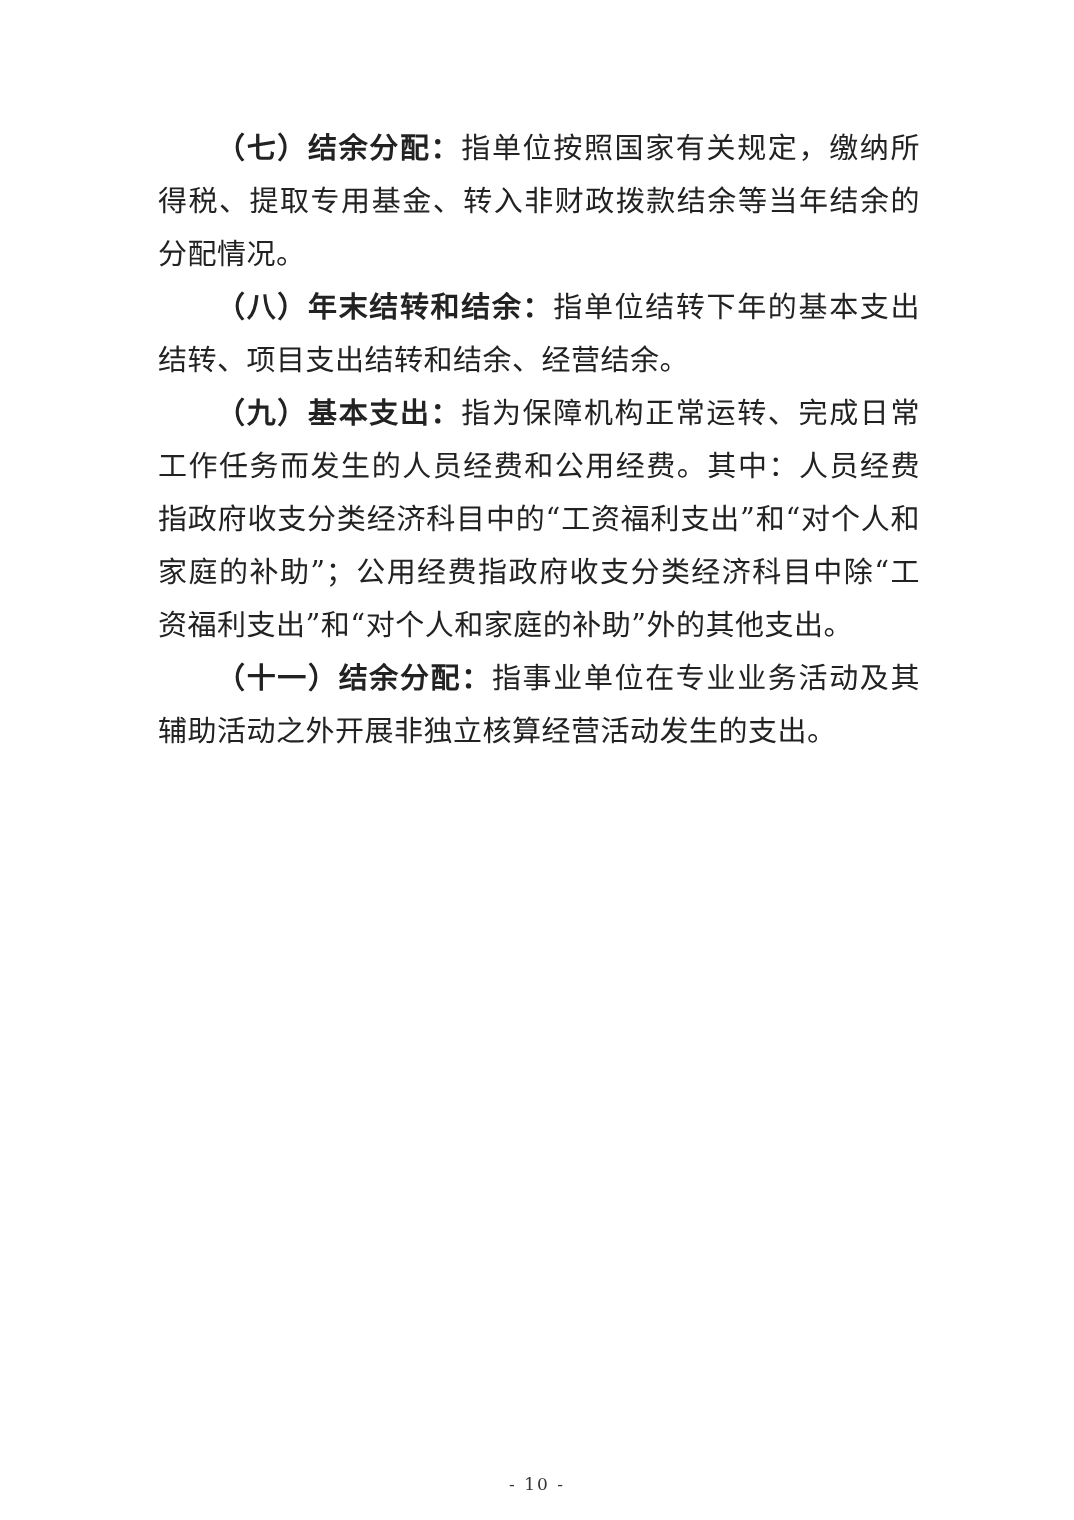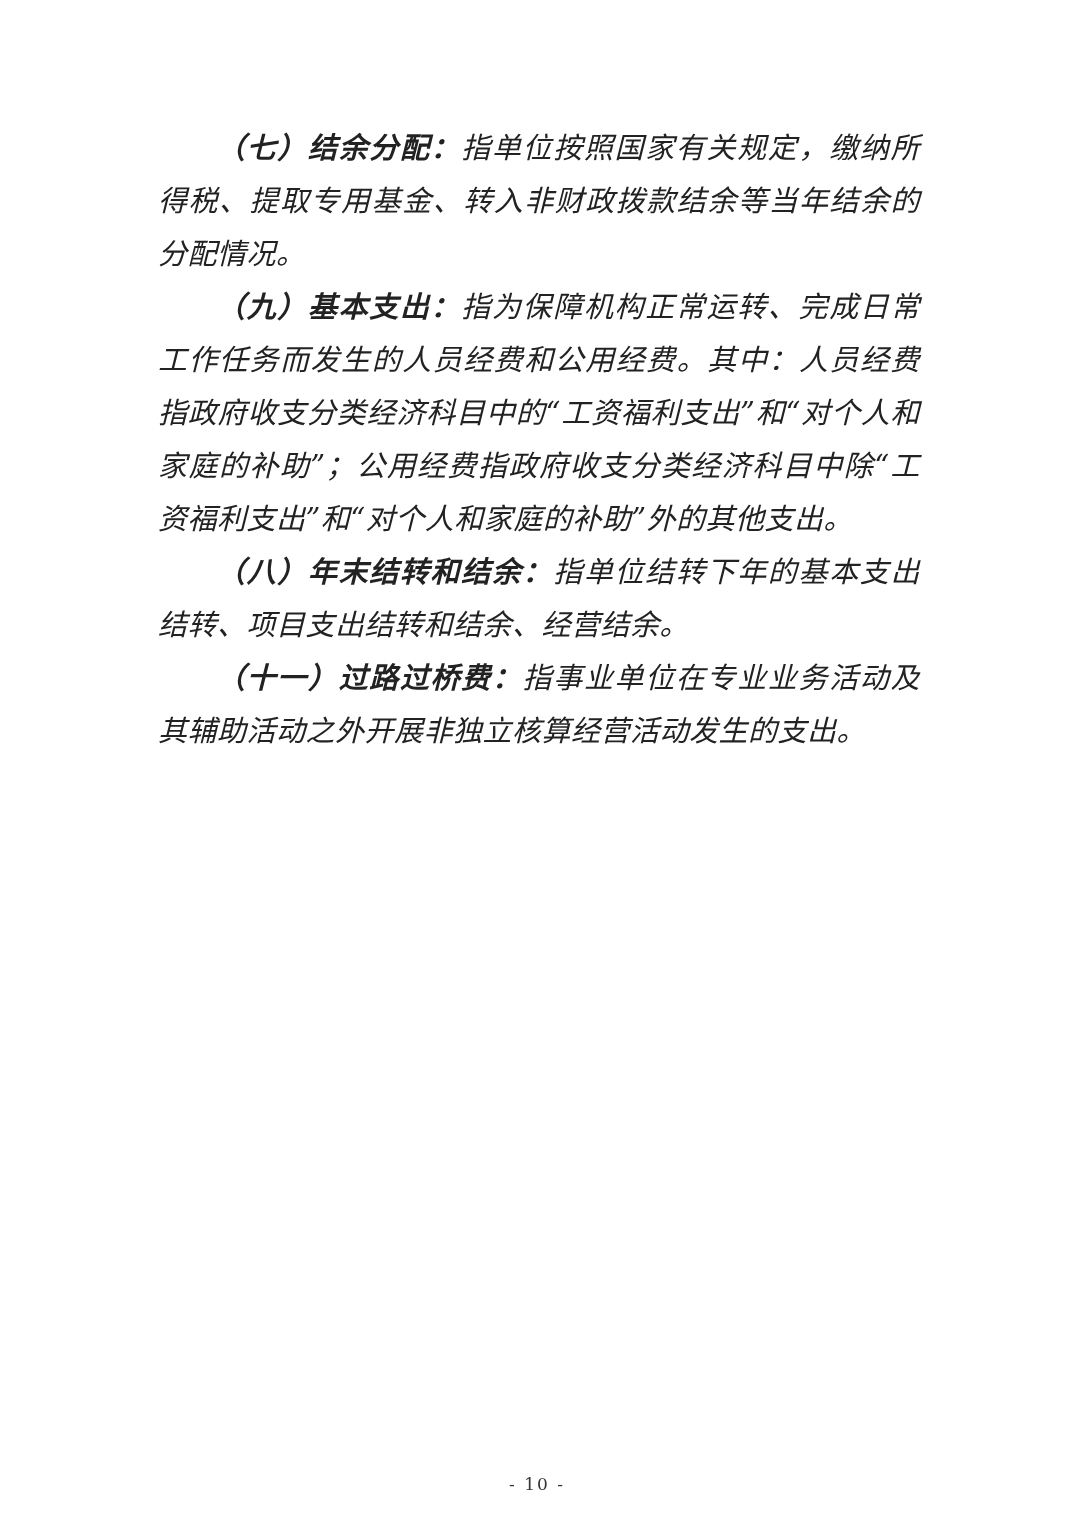--- a/index.html
+++ b/index.html
@@ -24,21 +24,20 @@
     font-size: 29px;
     line-height: 53px;
     text-align: justify;
     text-justify: inter-ideograph;
   }
   .para {
     margin: 0;
     padding: 0;
     text-indent: 2em;
     letter-spacing: 0.5px;
-    font-style: italic;
   }
   .para .lead {
     font-weight: 700;
   }
   .page-number {
     position: absolute;
     left: 0;
     right: 0;
     bottom: 26px;
     text-align: center;
@@ -46,18 +45,18 @@
     letter-spacing: 2px;
     color: #333333;
   }
 </style>
 </head>
 <body>
 
 <div class="page">
   <div class="content">
     <p class="para"><span class="lead">（七）结余分配：</span><span>指单位按照国家有关规定，缴纳所得税、提取专用基金、转入非财政拨款结余等当年结余的分配情况。</span></p>
+    <p class="para"><span class="lead">（八）年末结转和结余：</span><span>指单位结转下年的基本支出结转、项目支出结转和结余、经营结余。</span></p>
     <p class="para"><span class="lead">（九）基本支出：</span><span>指为保障机构正常运转、完成日常工作任务而发生的人员经费和公用经费。其中：人员经费指政府收支分类经济科目中的“工资福利支出”和“对个人和家庭的补助”；公用经费指政府收支分类经济科目中除“工资福利支出”和“对个人和家庭的补助”外的其他支出。</span></p>
-    <p class="para"><span class="lead">（八）年末结转和结余：</span><span>指单位结转下年的基本支出结转、项目支出结转和结余、经营结余。</span></p>
-    <p class="para"><span class="lead">（十一）过路过桥费：</span><span>指事业单位在专业业务活动及其辅助活动之外开展非独立核算经营活动发生的支出。</span></p>
+    <p class="para"><span class="lead">（十一）结余分配：</span><span>指事业单位在专业业务活动及其辅助活动之外开展非独立核算经营活动发生的支出。</span></p>
   </div>
   <div class="page-number">- 10 -</div>
 </div>
 
 </body></html>

